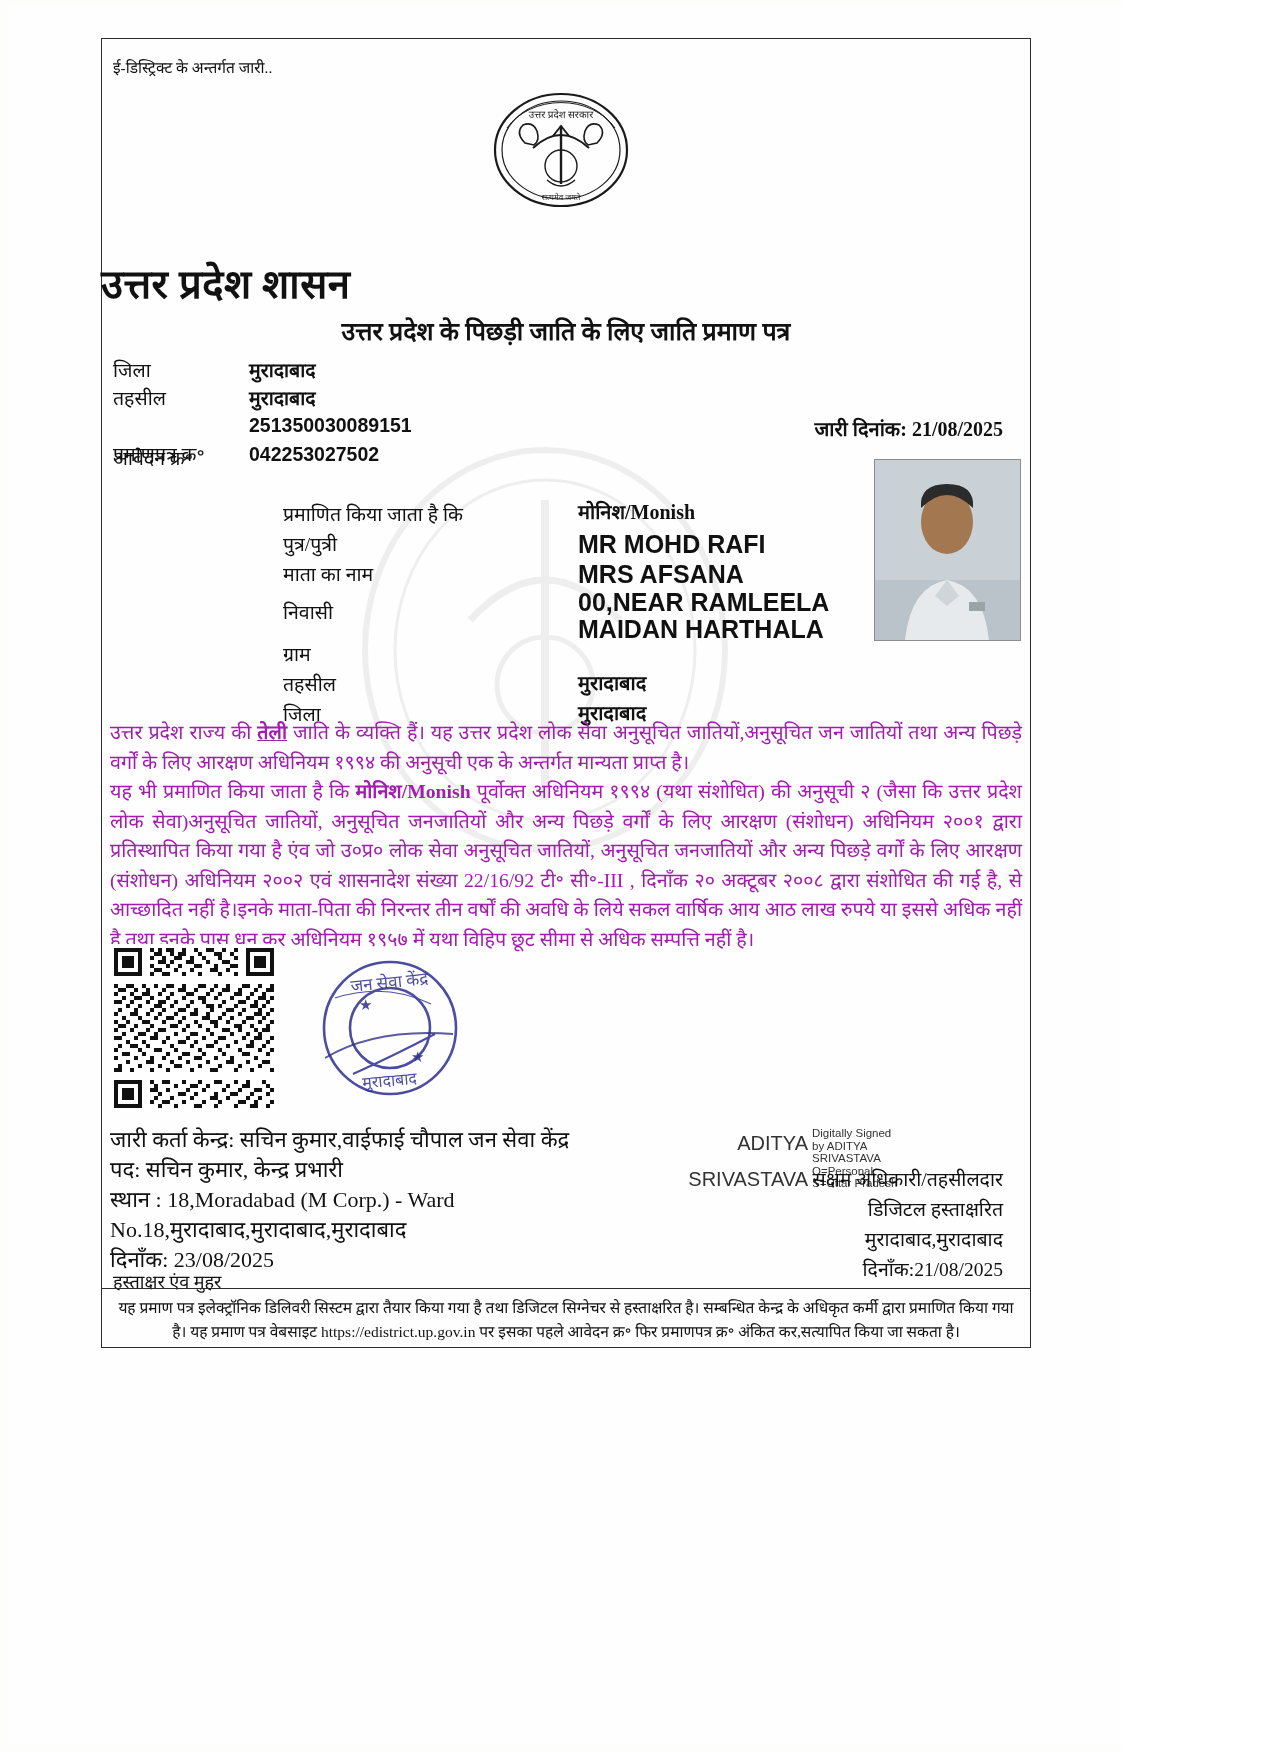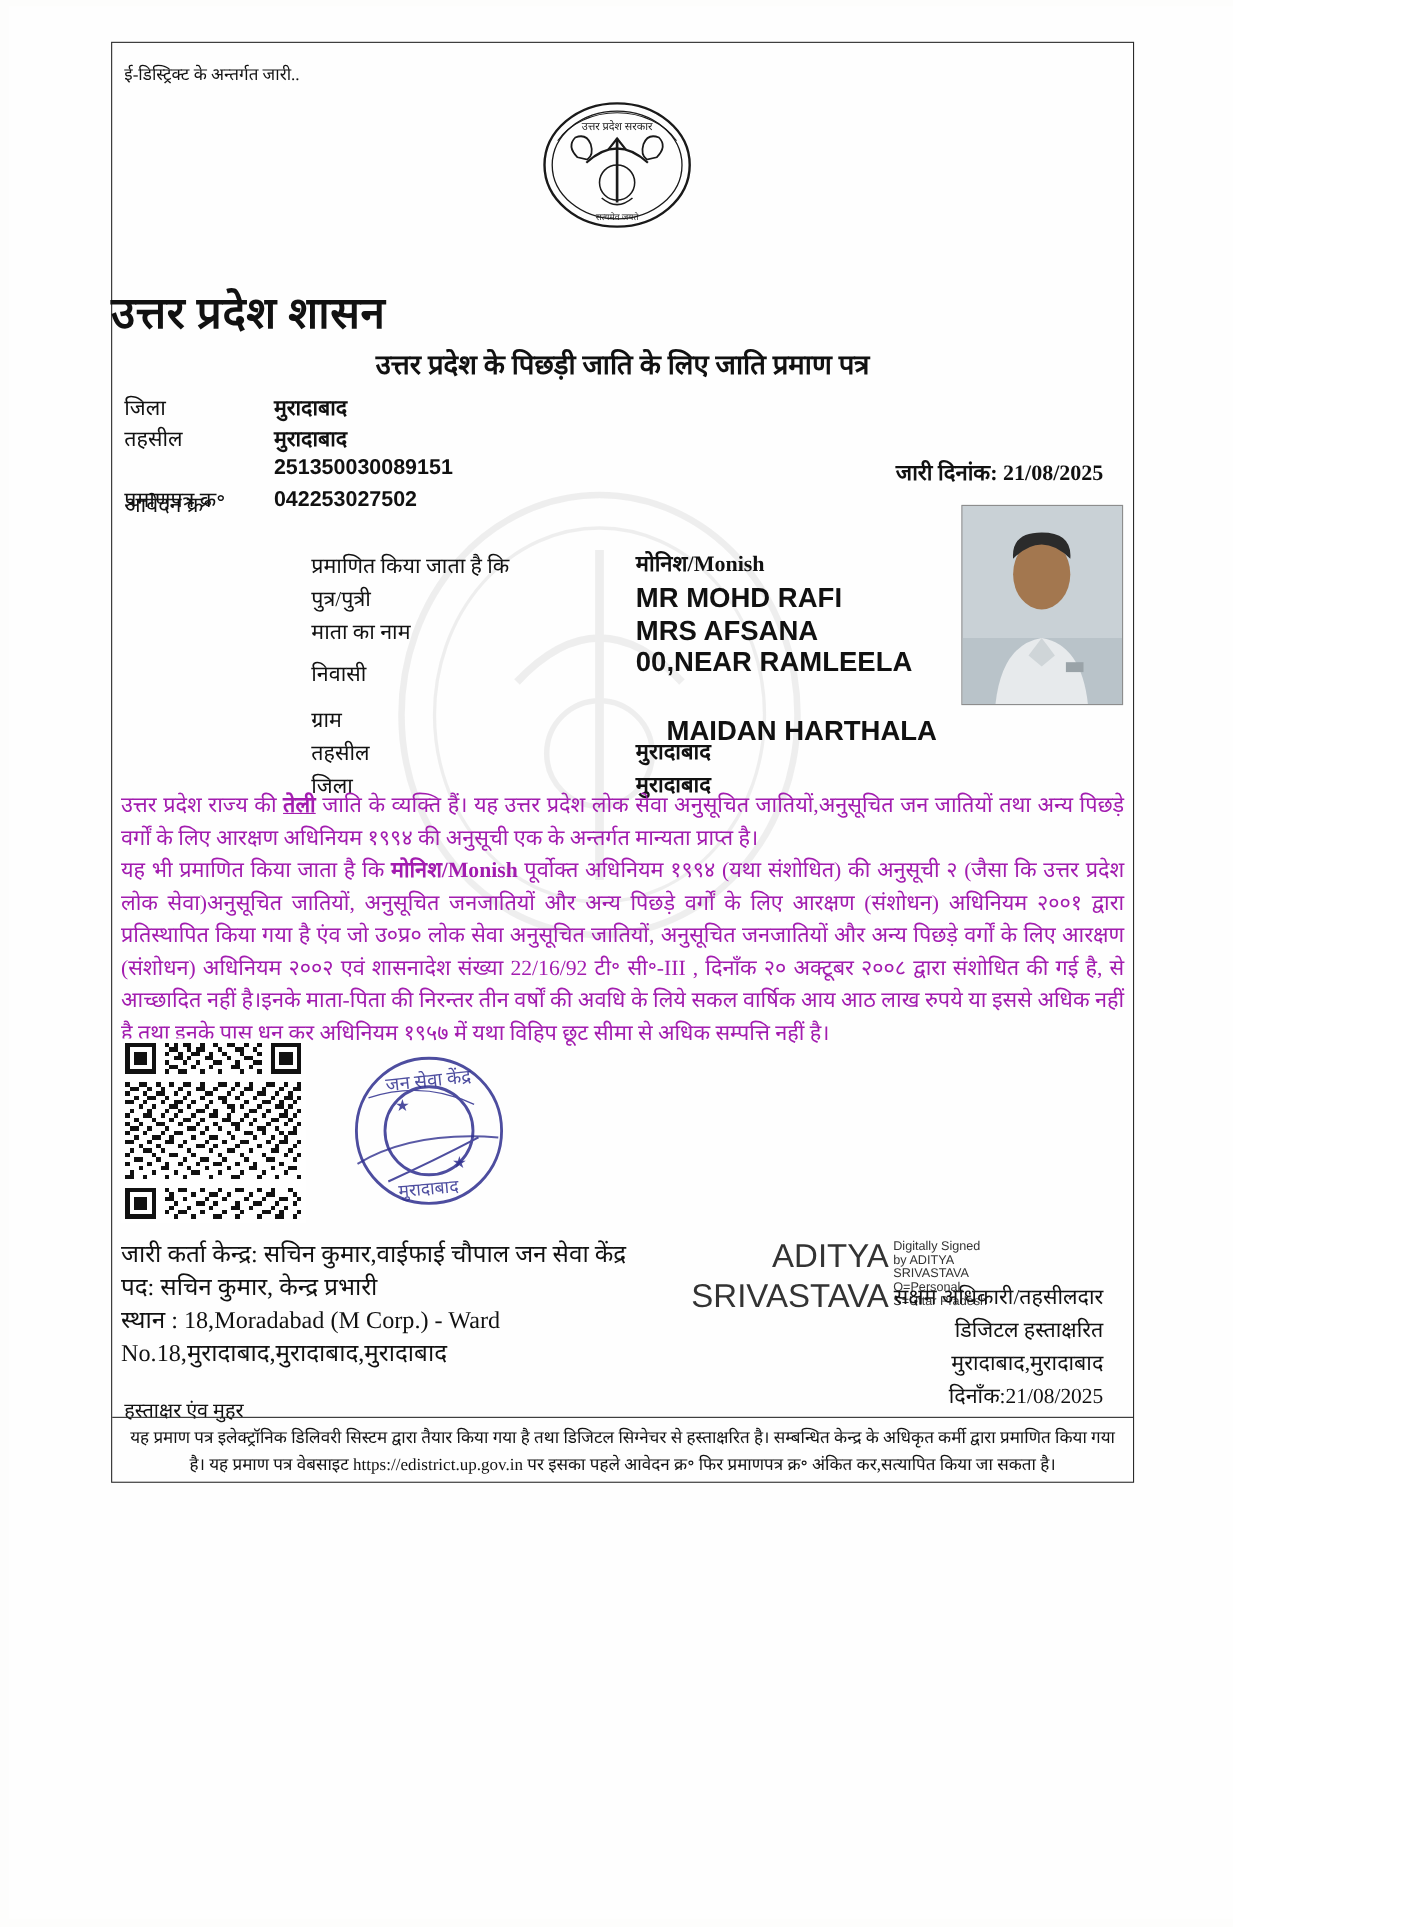--- a/index.html
+++ b/index.html
@@ -168,21 +168,21 @@
     left: 113px; top: 1269px;
     font-size: 18px;
     font-family: "Liberation Serif", serif;
   }
   
   .dsig-name {
     position: absolute;
     left: 613px; top: 1125px;
     width: 195px;
     text-align: right;
-    font-size: 30px;
+    font-size: 20px;
     line-height: 36px;
     color: #333;
     font-family: "Liberation Sans", sans-serif;
   }
   .dsig-detail {
     position: absolute;
     left: 812px; top: 1127px;
     width: 92px;
     font-size: 11.5px;
     line-height: 12.6px;
@@ -278,21 +278,21 @@
   <div class="det-value hi" style="left:578px; top:498px;">मोनिश/Monish</div>
 
   <div class="det-label" style="left:283px; top:530px;">पुत्र/पुत्री</div>
   <div class="det-value" style="left:578px; top:530px;">MR MOHD RAFI</div>
 
   <div class="det-label" style="left:283px; top:560px;">माता का नाम</div>
   <div class="det-value" style="left:578px; top:560px;">MRS AFSANA</div>
 
   <div class="det-label" style="left:283px; top:598px;">निवासी</div>
   <div class="det-value" style="left:578px; top:588px;">00,NEAR RAMLEELA</div>
-  <div class="det-value" style="left:606px; top:615px;margin-top:36px;">MAIDAN HARTHALA</div>
+  <div class="det-value" style="left:578px; top:615px;">MAIDAN HARTHALA</div>
 
   <div class="det-label" style="left:283px; top:640px;">ग्राम</div>
   <div class="det-value hi" style="left:578px; top:640px;"></div>
 
   <div class="det-label" style="left:283px; top:670px;">तहसील</div>
   <div class="det-value hi" style="left:578px; top:669px;">मुरादाबाद</div>
 
   <div class="det-label" style="left:283px; top:700px;">जिला</div>
   <div class="det-value hi" style="left:578px; top:699px;">मुरादाबाद</div>
 
@@ -662,20 +662,21 @@
       </g>
       <path d="M30 108 q50 -30 128 -24" stroke="#2f2f8f" stroke-width="1.8" fill="none" opacity="0.8"></path>
     </svg>
   </div>
 
   <div class="foot-left">
     <span class="ln">जारी कर्ता केन्द्र: सचिन कुमार,वाईफाई चौपाल जन सेवा केंद्र</span>
     <span class="ln">पद: सचिन कुमार, केन्द्र प्रभारी</span>
     <span class="ln">स्थान : 18,Moradabad (M Corp.) - Ward</span>
     <span class="ln">No.18,मुरादाबाद,मुरादाबाद,मुरादाबाद</span>
+    <span class="ln">दिनाँक: 23/08/2025</span>
   </div>
   <div class="handsig">हस्ताक्षर एंव मुहर</div>
 
   <div class="dsig-name">
     <span>ADITYA</span><br>
     <span>SRIVASTAVA</span>
   </div>
   <div class="dsig-detail">Digitally Signed by ADITYA SRIVASTAVA O=Personal, S=Uttar Pradesh</div>
 
   <div class="foot-right">

